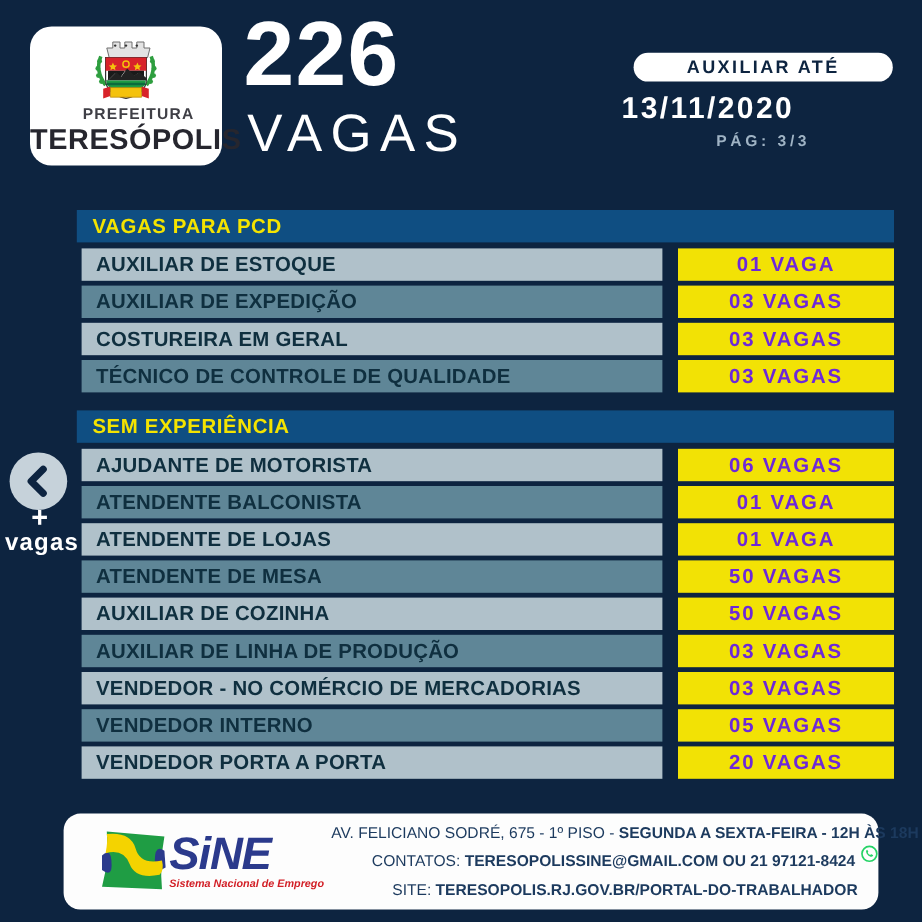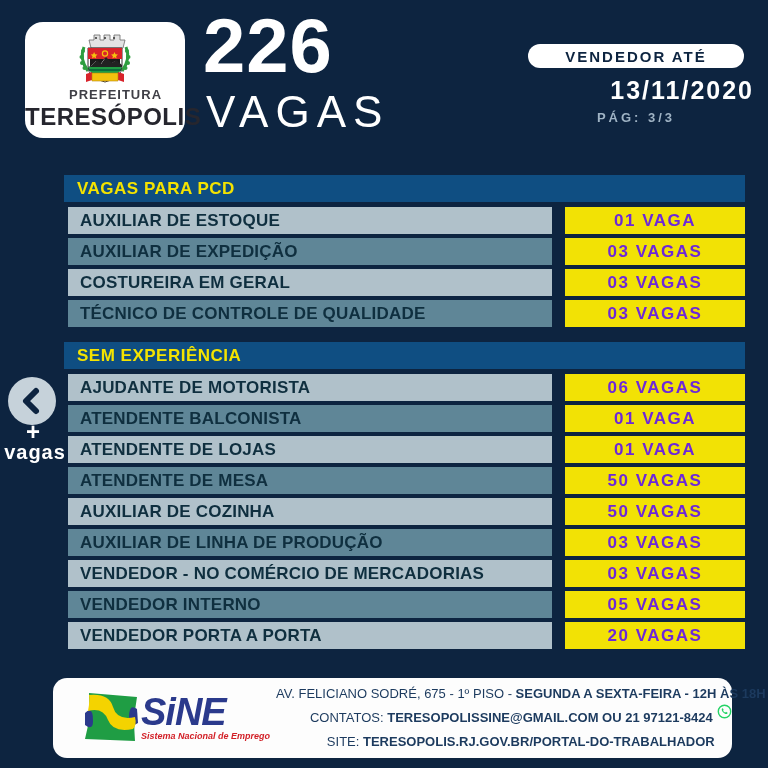--- a/index.html
+++ b/index.html
@@ -25,21 +25,21 @@
     position:absolute;left:206px;top:90px;
     font-size:44px;font-weight:400;color:#ffffff;letter-spacing:7px;line-height:1;
   }
   .validity-pill{
     position:absolute;left:528px;top:44px;width:216px;height:24px;
     background:#ffffff;border-radius:13px;
     display:flex;align-items:center;justify-content:center;
     font-size:15px;font-weight:800;color:#0d2440;letter-spacing:2px;
   }
   .validity-date{
-    position:absolute;left:518px;top:76px;width:236px;text-align:right;
+    position:absolute;left:518px;top:76px;width:236px;text-align:left;
     font-size:25px;font-weight:800;color:#ffffff;letter-spacing:2px;
   }
   .page-indicator{
     position:absolute;left:518px;top:110px;width:236px;text-align:center;
     font-size:13px;font-weight:700;color:#9fb3c4;letter-spacing:3px;
   }
   
   .back-button{
     position:absolute;left:8px;top:377px;width:48px;height:48px;border-radius:50%;
     background:#c6d2da;display:flex;align-items:center;justify-content:center;
@@ -132,21 +132,21 @@
     <path d="M52 47 l-6 -2 v8 l6 2 z" fill="#d8232a"></path>
     <path d="M20 46 h26 v8 h-26 z" fill="#f4c20d" stroke="#b8860b" stroke-width="0.6"></path>
   </svg>
   <div class="city-line1">PREFEITURA</div>
   <div class="city-line2">TERESÓPOLIS</div>
 </div>
 
 <div class="big-count">226</div>
 <div class="big-count-label">VAGAS</div>
 
-<div class="validity-pill">VENDEDOR ATÉ</div>
+<div class="validity-pill">AUXILIAR ATÉ</div>
 <div class="validity-date">13/11/2020</div>
 <div class="page-indicator">PÁG: 3/3</div>
 
 <div class="back-button">
   <svg width="30" height="30" viewBox="0 0 30 30">
     <polyline points="19,5 9,15 19,25" fill="none" stroke="#0d2440" stroke-width="6" stroke-linecap="round" stroke-linejoin="round"></polyline>
   </svg>
 </div>
 <div class="more-plus">+</div>
 <div class="more-label">vagas</div>

